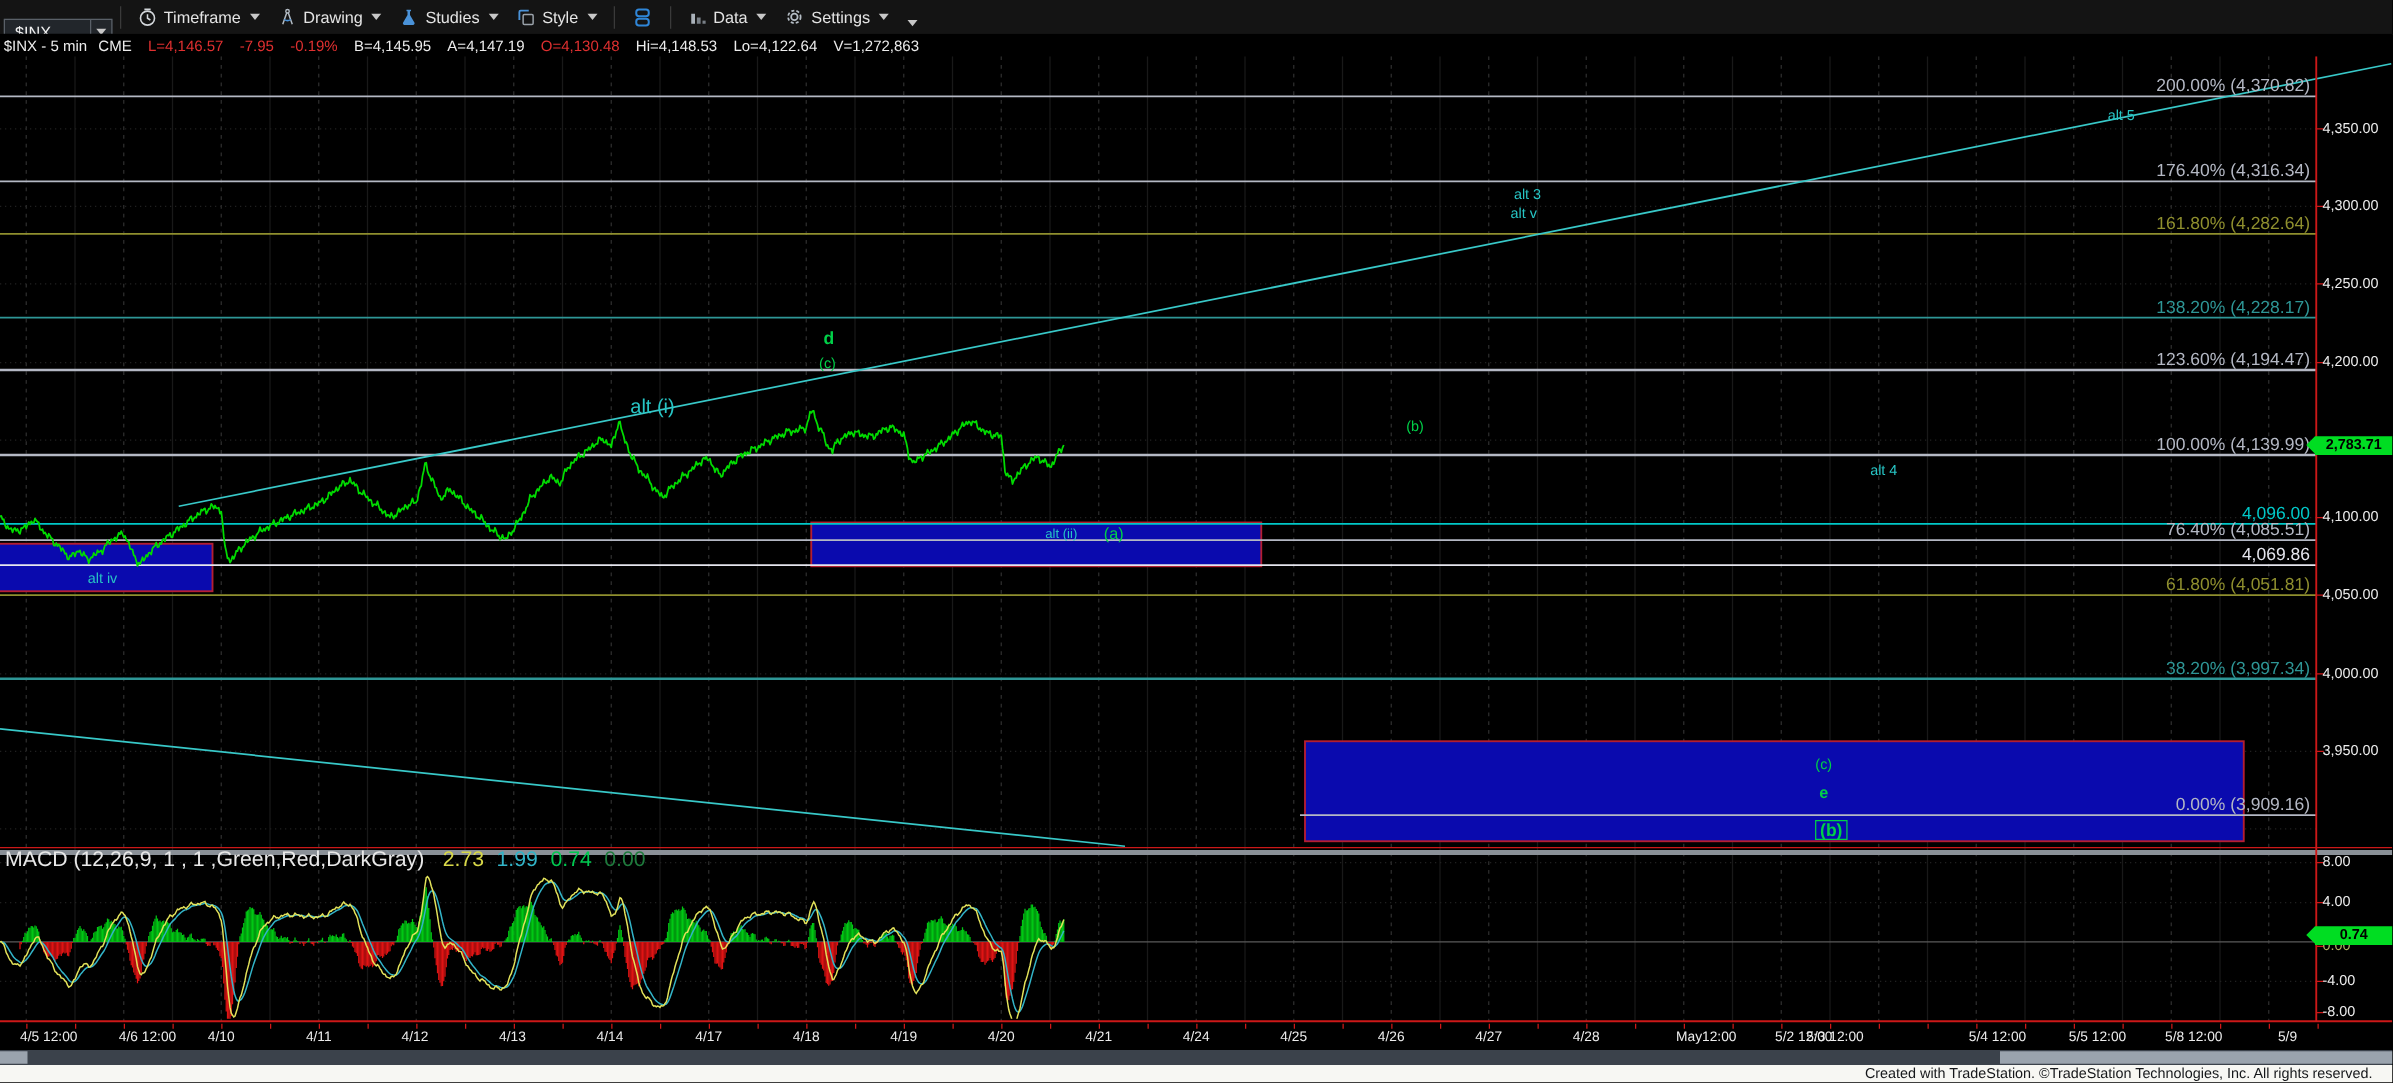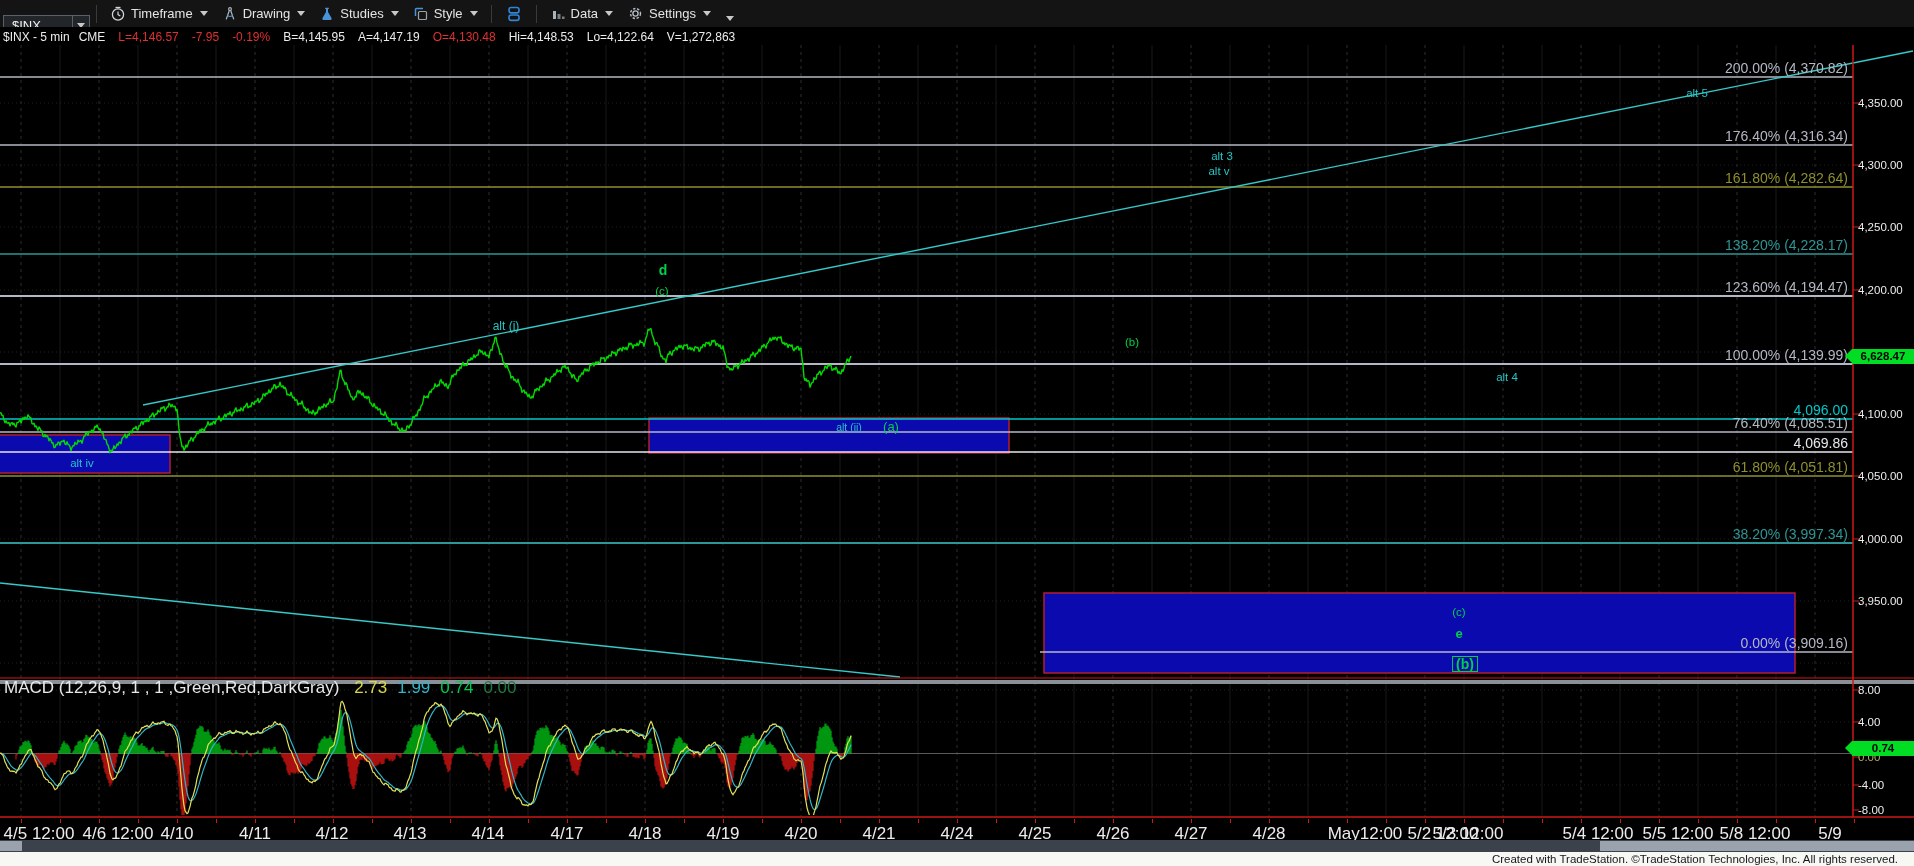--- a/index.html
+++ b/index.html
@@ -34,21 +34,21 @@
   .ann.boxed{border:1px solid #00d048;padding:0 3px;}
   .badge{position:absolute;left:1852px;width:62px;height:15px;background:#00dd22;color:#000;
     font-size:11.5px;font-weight:bold;text-align:center;line-height:15px;}
   .badge:before{content:"";position:absolute;left:-7px;top:0;width:0;height:0;
     border-top:7.5px solid transparent;border-bottom:7.5px solid transparent;border-right:7px solid #00dd22;}
   #macd-row{position:absolute;left:4px;top:678px;height:14px;font-size:17px;color:#e8e8e8;white-space:nowrap;}
   #macd-row span{margin-left:10px;}
   
   #timeaxis{position:absolute;left:0;top:819px;width:100%;height:21px;background:#000;}
   .ttick{position:absolute;top:0;width:1px;height:4px;background:#d01818;}
-  .tlabel{position:absolute;top:5px;transform:translateX(-50%);font-size:17px;color:#ececec;white-space:nowrap;}
+  .tlabel{position:absolute;top:5px;transform:translateX(-50%);font-size:11px;color:#ececec;white-space:nowrap;}
   #scrollbar{position:absolute;left:0;top:840px;width:100%;height:12px;background:#3b424b;}
   #scroll-left-btn{position:absolute;left:0;top:1px;width:22px;height:10px;background:#9aa3ad;}
   #scroll-thumb{position:absolute;left:1600px;top:1px;width:314px;height:10px;background:#9aa3ad;}
   #statusbar{position:absolute;left:0;top:852px;width:100%;height:14px;background:#f7f7f3;
     color:#15171a;font-size:11.5px;line-height:14px;text-align:right;}
   #statusbar div{padding-right:16px;}
 </style>
 </head>
 <body>
 
@@ -1125,30 +1125,30 @@
       <div class="lbl fib" style="top:416px;color:#b4b8c4">76.40% (4,085.51)</div>
       <div class="lbl fib" style="top:436px;color:#e6e6ee">4,069.86</div>
       <div class="lbl fib" style="top:460px;color:#8f8f2e">61.80% (4,051.81)</div>
       <div class="lbl fib" style="top:527px;color:#2e9696">38.20% (3,997.34)</div>
       <div class="lbl fib" style="top:636px;color:#b4b8c4">0.00% (3,909.16)</div>
       <div class="lbl ann" style="left:1697px;top:86px;color:#27c5c5">alt 5</div>
       <div class="lbl ann" style="left:1222px;top:149px;color:#27c5c5">alt 3</div>
       <div class="lbl ann" style="left:1219px;top:164px;color:#27c5c5">alt v</div>
       <div class="lbl ann" style="left:663px;top:263px;color:#00d048;font-size:14px;font-weight:bold">d</div>
       <div class="lbl ann" style="left:662px;top:284px;color:#00d048">(c)</div>
-      <div class="lbl ann" style="left:506px;top:319px;color:#27c5c5;font-size:12px">alt (i)</div>
+      <div class="lbl ann" style="left:522px;top:319px;color:#27c5c5;font-size:16px">alt (i)</div>
       <div class="lbl ann" style="left:1132px;top:335px;color:#00d048">(b)</div>
       <div class="lbl ann" style="left:1507px;top:370px;color:#27c5c5">alt 4</div>
       <div class="lbl ann" style="left:849px;top:420px;color:#27c5c5;font-size:10.5px">alt (ii)</div>
       <div class="lbl ann" style="left:891px;top:420px;color:#00d048;font-size:13px">(a)</div>
       <div class="lbl ann" style="left:82px;top:456px;color:#27c5c5">alt iv</div>
       <div class="lbl ann" style="left:1459px;top:605px;color:#00d048">(c)</div>
       <div class="lbl ann" style="left:1459px;top:627px;color:#00d048;font-size:13px;font-weight:bold">e</div>
       <div class="lbl ann boxed" style="left:1465px;top:656px;color:#00d048;font-size:14px;font-weight:bold">(b)</div>
-      <div class="badge" style="top:348.5px">6,628.47</div>
+      <div class="badge" style="top:348.5px">2,783.71</div>
       <div class="badge" style="top: 740.5px;">0.74</div>
     </div>
 
   <div id="macd-row">
     <span style="margin-left:0">MACD (12,26,9, 1 , 1 ,Green,Red,DarkGray)</span>
   <span style="color: rgb(216, 216, 72);">2.73</span><span style="color: rgb(50, 180, 200);">1.99</span><span style="color: rgb(0, 200, 80);">0.74</span><span style="color: rgb(30, 122, 60);">0.00</span></div>
 
   <div id="timeaxis">
       <div class="ttick" style="left: 21px;"></div>
       <div class="ttick" style="left: 60px;"></div>

